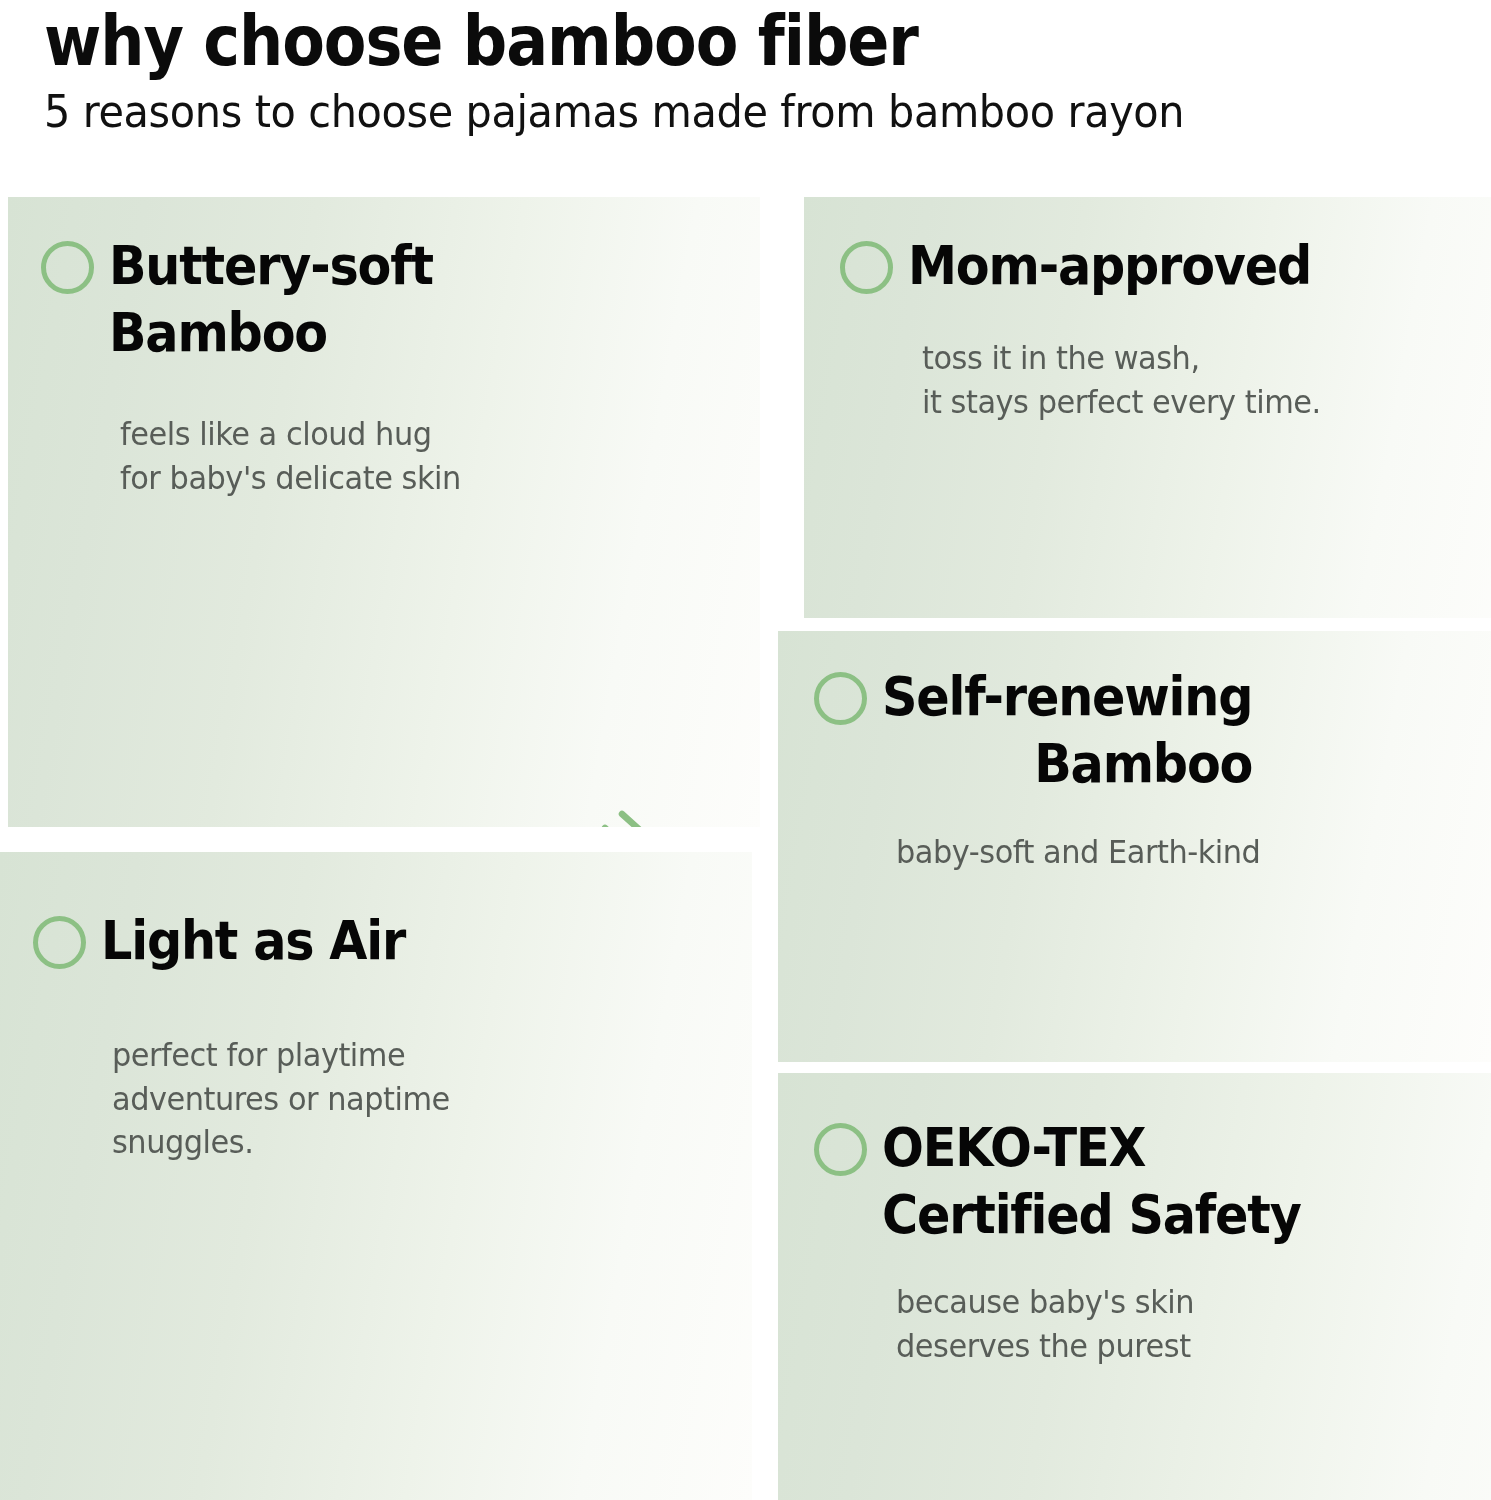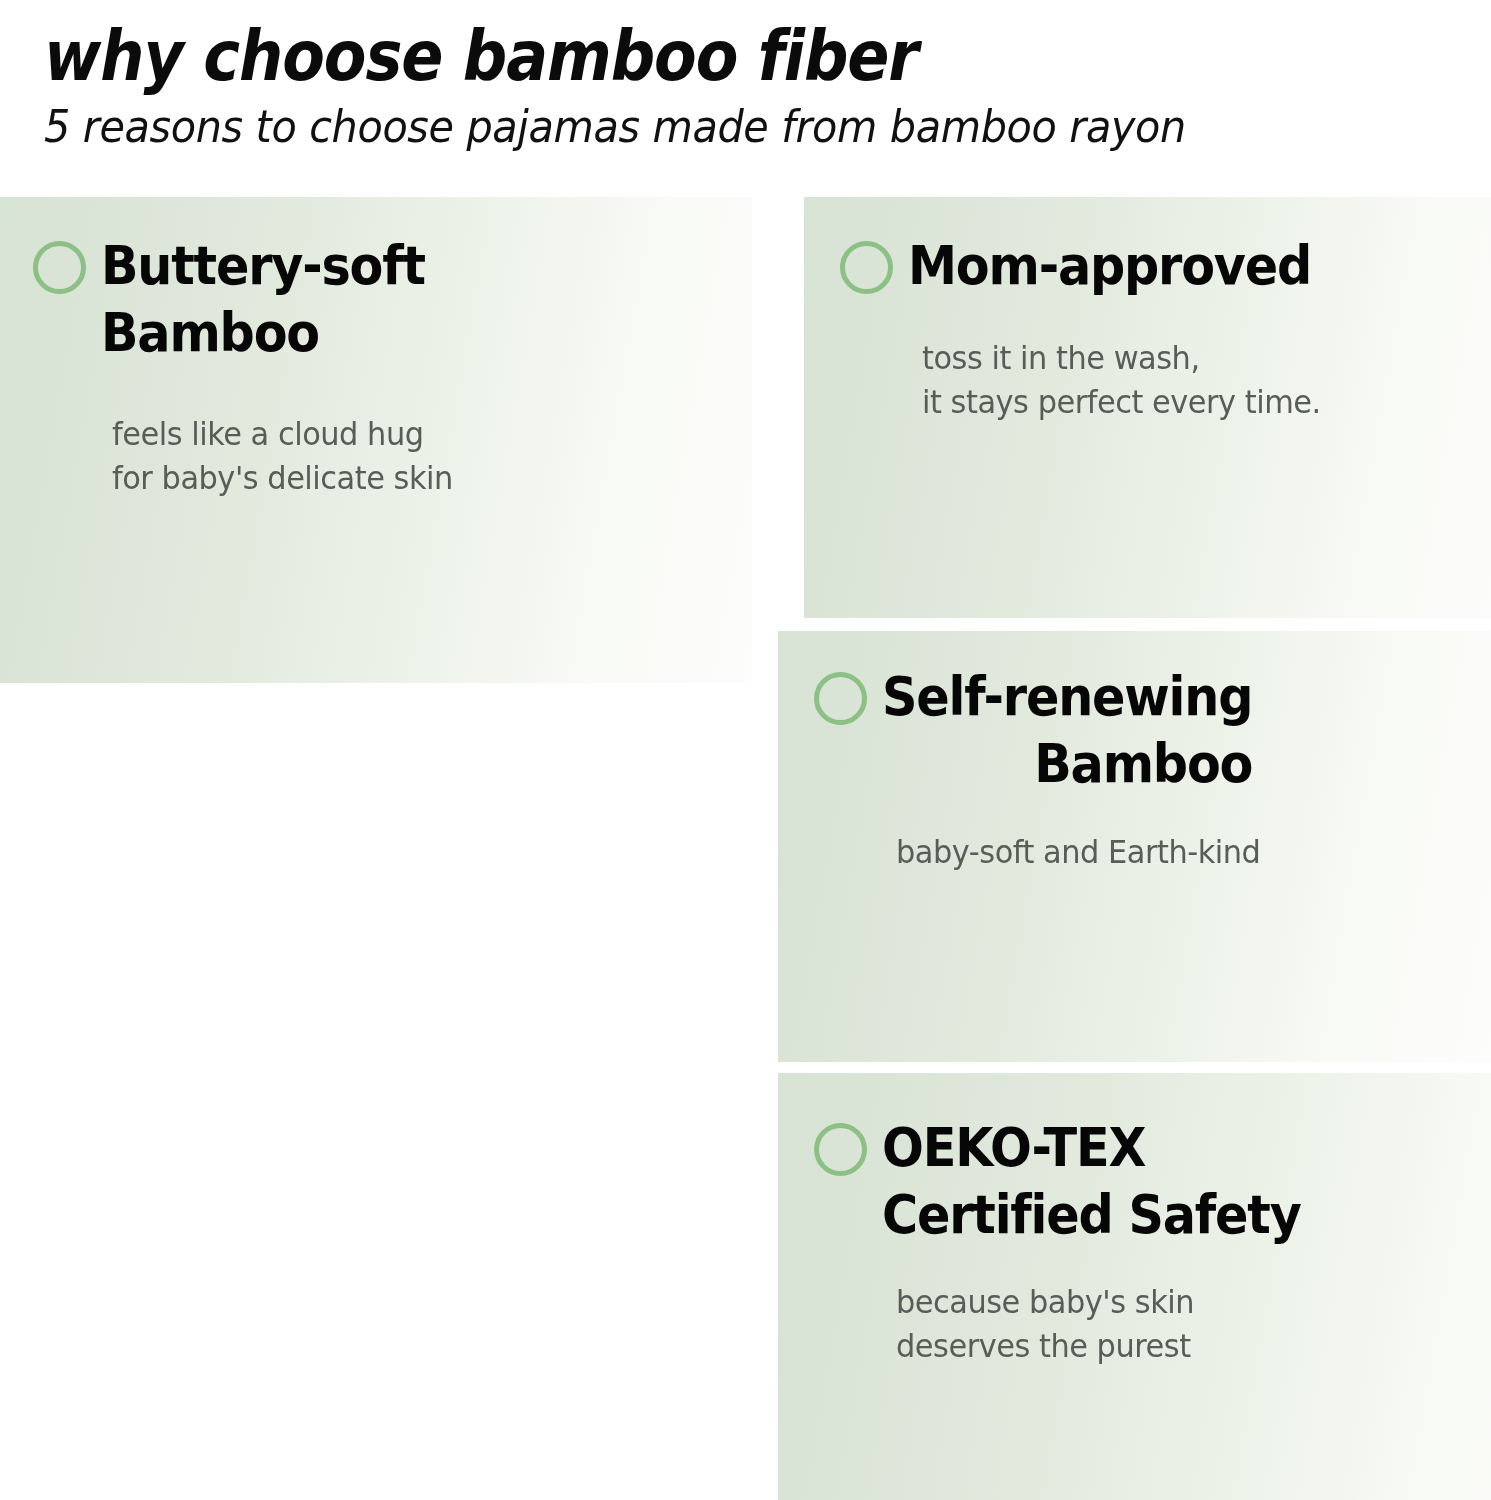--- a/index.html
+++ b/index.html
@@ -5,21 +5,21 @@
   * { margin:0; padding:0; box-sizing:border-box; }
   html, body { width:1491px; height:1500px; }
   body {
     background:#ffffff;
     font-family:"Liberation Sans", sans-serif;
     overflow:hidden;
     position:relative;
   }
 
   
-  .header { position:absolute; left:0; top:0; width:1491px; height:197px; padding:16px 44px;font-style:italic; }
+  .header { position:absolute; left:0; top:0; width:1491px; height:197px; padding:1px 44px; }
   .header h1 {
     font-family:"DejaVu Sans", sans-serif;
     font-size:69px;
     font-weight:700;
     letter-spacing:-1.2px;
     color:#0b0b0b;
     line-height:1.0;
     padding-top:6px;
     transform:scaleX(0.90);
     transform-origin:left top;
@@ -47,21 +47,21 @@
         #d7e3d4 0%,
         #dbe5d8 16%,
         #e2eade 36%,
         #eef3ea 60%,
         #f8faf6 80%,
         #fdfdfb 100%);
     overflow:hidden;
   }
 
   
-  .card-1 { left:0;   top:0;    width:752px; height:486px; }
+  .card-1 { left:8px;   top:0;    width:752px; height:630px; }
   .card-3 { left:0;   top:655px;width:752px; height:648px; }
   
   .card-2 { left:804px; top:0;    width:713px; height:421px; }
   .card-4 { left:778px; top:434px;width:713px; height:431px; }
   .card-5 { left:778px; top:876px;width:826px; height:427px; }
 
   .card-head { display:flex; align-items:flex-start; }
 
   .bullet {
     flex:0 0 auto;
@@ -149,20 +149,30 @@
   <div class="card card-2">
     <div class="card-head">
       <div class="bullet"></div>
       <div class="title">Mom-approved</div>
     </div>
     <div class="desc">toss it in the wash,
 it stays perfect every time.</div>
 
   </div>
 
+  <div class="card card-3">
+    <div class="card-head">
+      <div class="bullet"></div>
+      <div class="title">Light as Air</div>
+    </div>
+    <div class="desc">perfect for playtime
+adventures or naptime
+snuggles.</div>
+
+  </div>
 
   <div class="card card-4">
     <div class="card-head">
       <div class="bullet"></div>
       <div class="title">Self-renewing
 Bamboo</div>
     </div>
     <div class="desc">baby-soft and Earth-kind</div>
 
   </div>

